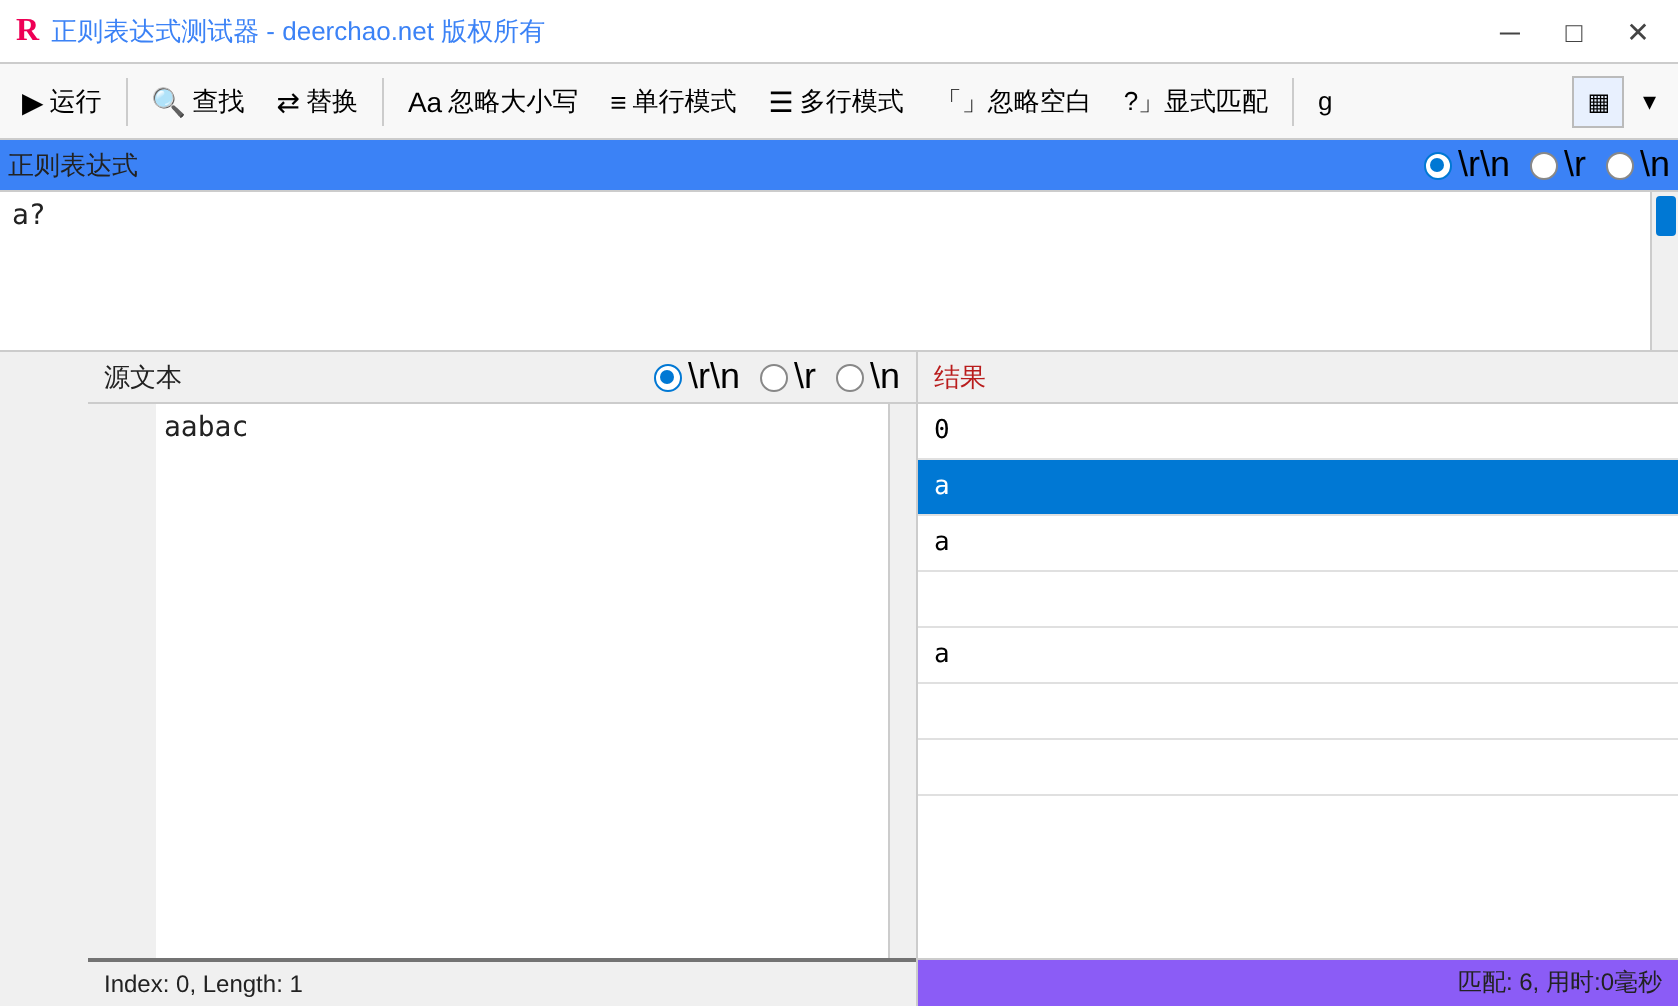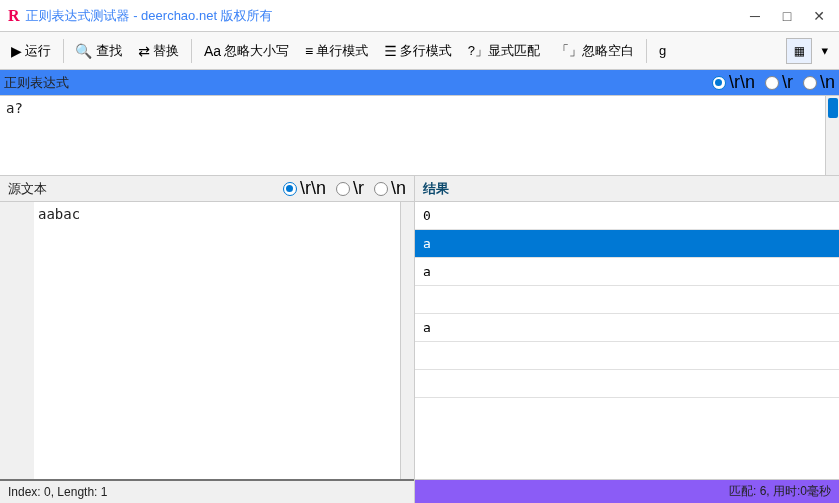--- a/index.html
+++ b/index.html
@@ -175,20 +175,21 @@
       background: #0078d4;
       border-radius: 2px;
       margin-top: 2px;
     }
 
     
     .bottom-section {
       display: flex;
       flex: 1;
       overflow: hidden;
+      padding-left: 44px;
     }
 
     
     .source-panel {
       display: flex;
       flex-direction: column;
       flex: 0 0 415px;
       border-right: 1px solid #ccc;
     }
     .source-header {
@@ -245,21 +246,21 @@
       flex-direction: column;
     }
     .results-header {
       background: #f0f0f0;
       border-bottom: 1px solid #ccc;
       display: flex;
       align-items: center;
       padding: 2px 8px;
       height: 26px;
     }
-    .results-label { font-size: 13px; color: #0c4a6e; font-weight: bold; }
+    .results-label { font-size: 13px; color: #b91c1c; font-weight: normal; }
     .results-list {
       flex: 1;
       overflow-y: auto;
       background: #fff;
     }
     .result-item {
       border-bottom: 1px solid #e0e0e0;
       padding: 4px 8px;
       font-size: 13px;
       font-family: Consolas, monospace;
@@ -320,24 +321,24 @@
   </button>
   <button class="toolbar-btn">
     <span class="icon">≡</span>
     <span>单行模式</span>
   </button>
   <button class="toolbar-btn">
     <span class="icon">☰</span>
     <span>多行模式</span>
   </button>
   <button class="toolbar-btn">
+    <span>「」忽略空白</span>
+  </button>
+  <button class="toolbar-btn">
     <span>?」显式匹配</span>
-  </button>
-  <button class="toolbar-btn">
-    <span>「」忽略空白</span>
   </button>
   <div class="toolbar-sep"></div>
   <button class="toolbar-btn">
     <span>g</span>
   </button>
   <div class="toolbar-end">
     <button class="toolbar-grid-btn">▦</button>
     <button class="toolbar-btn">▾</button>
   </div>
 </div>

